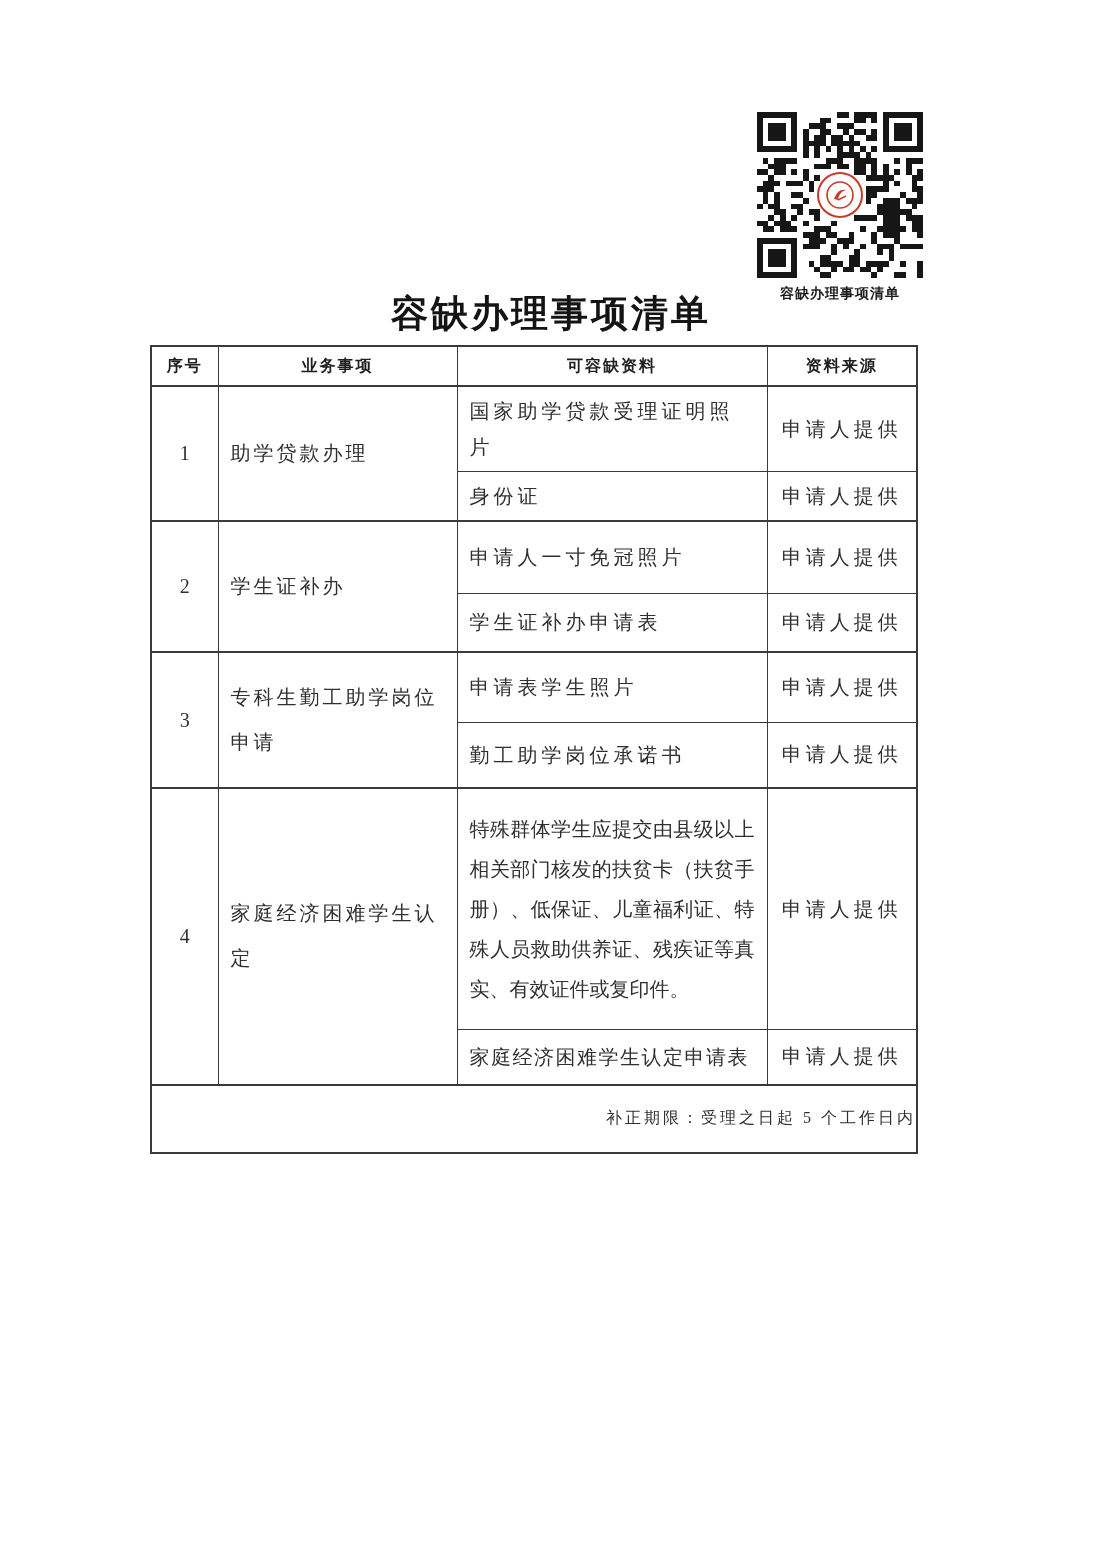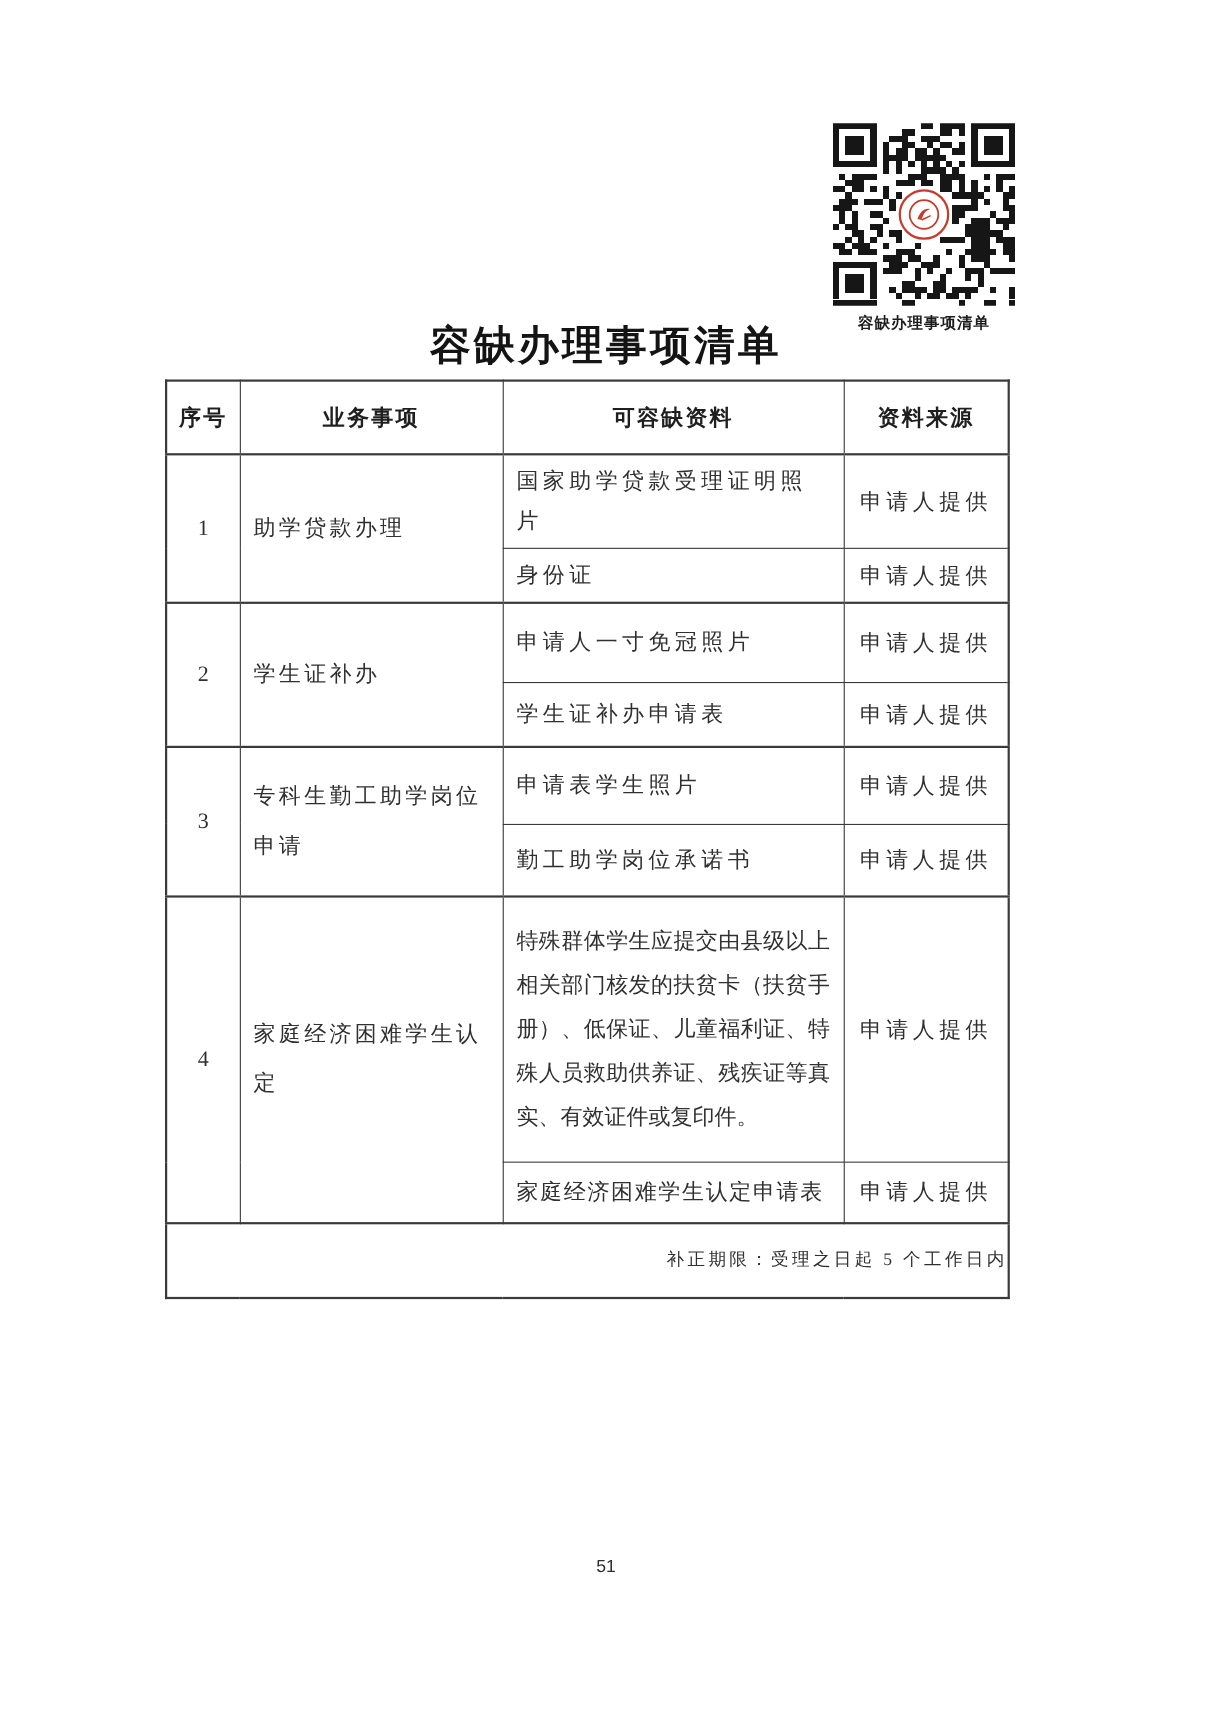--- a/index.html
+++ b/index.html
@@ -76,24 +76,24 @@
     border-collapse: collapse;
     table-layout: fixed;
     font-size: 20px;
     color: #303030;
   }
   table.main, table.main th, table.main td {
     border: 1px solid #3a3a3a;
   }
   table.main { border-width: 2px; }
   thead th {
-    height: 67px;
+    height: 40px;
     font-family: "Liberation Sans", "DejaVu Sans", sans-serif;
     font-weight: bold;
-    font-size: 20px;
+    font-size: 16px;
     letter-spacing: 2px;
     text-align: center;
     vertical-align: middle;
     border-bottom-width: 2px;
     color: #1f1f1f;
   }
   tr.group-first td { border-top-width: 2px; }
   td.no {
     text-align: center;
     vertical-align: middle;
@@ -240,15 +240,14 @@
         <td class="mat mat-tight">家庭经济困难学生认定申请表</td>
         <td class="src">申请人提供</td>
       </tr>
 
       <tr class="footer-row">
         <td colspan="4">补正期限：受理之日起 5 个工作日内</td>
       </tr>
     </tbody>
   </table>
 
-  <div class="page-number">51</div>
 
 </div>
 
 </body></html>

